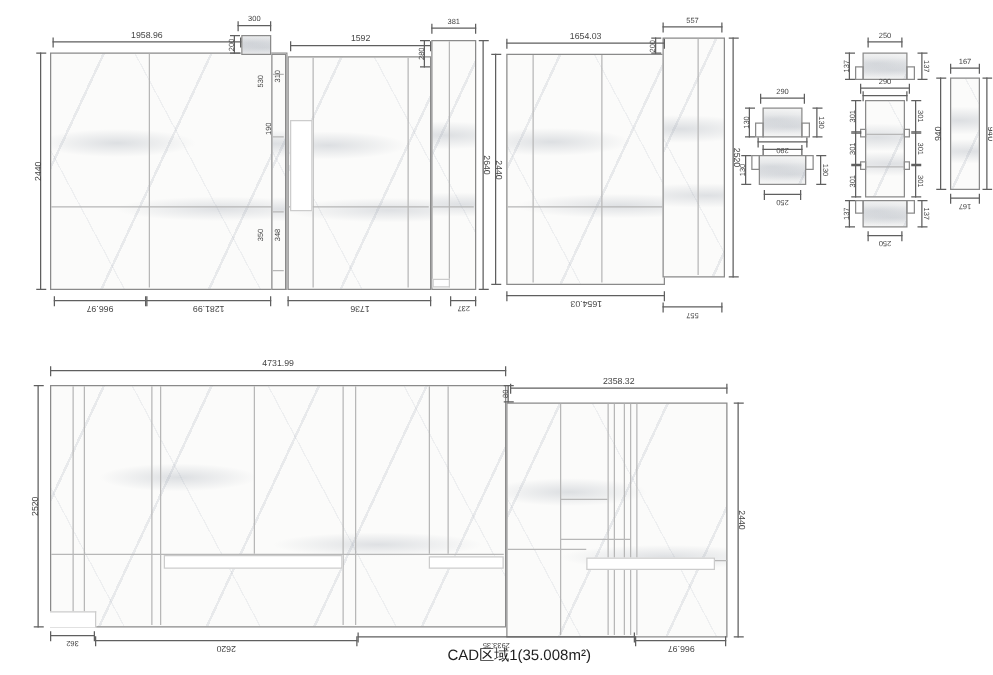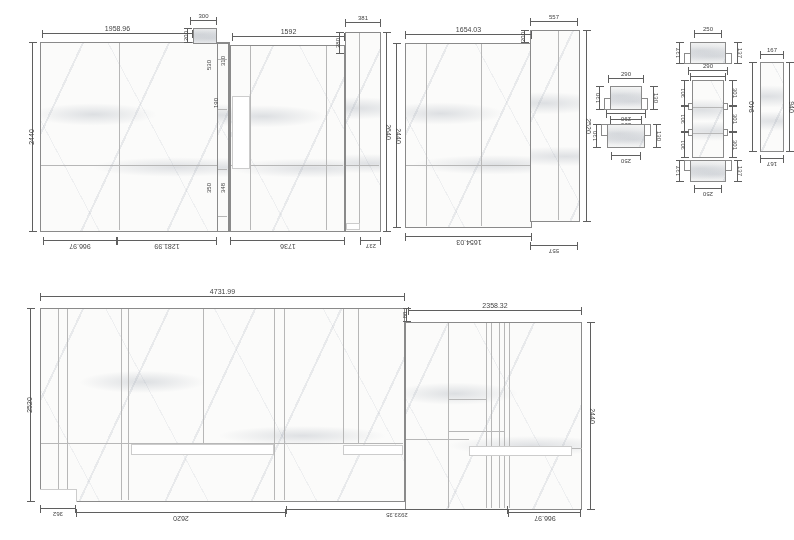--- a/index.html
+++ b/index.html
@@ -291,14 +291,15 @@
   <div class="dim h flip" style="left:76px;top:512px;width:210px">
       <span class="lb">2620</span>
     </div>
   <div class="dim h flip sm" style="left:286px;top:509px;width:222px">
       <span class="lb">2933.35</span>
     </div>
   <div class="dim h flip" style="left:508px;top:512px;width:73px">
       <span class="lb">966.97</span>
     </div>
 
+  <div id="title" style="left:358px;top:516px">CAD区域1(35.008m²)</div>
 
 </div>
 
 </body></html>

